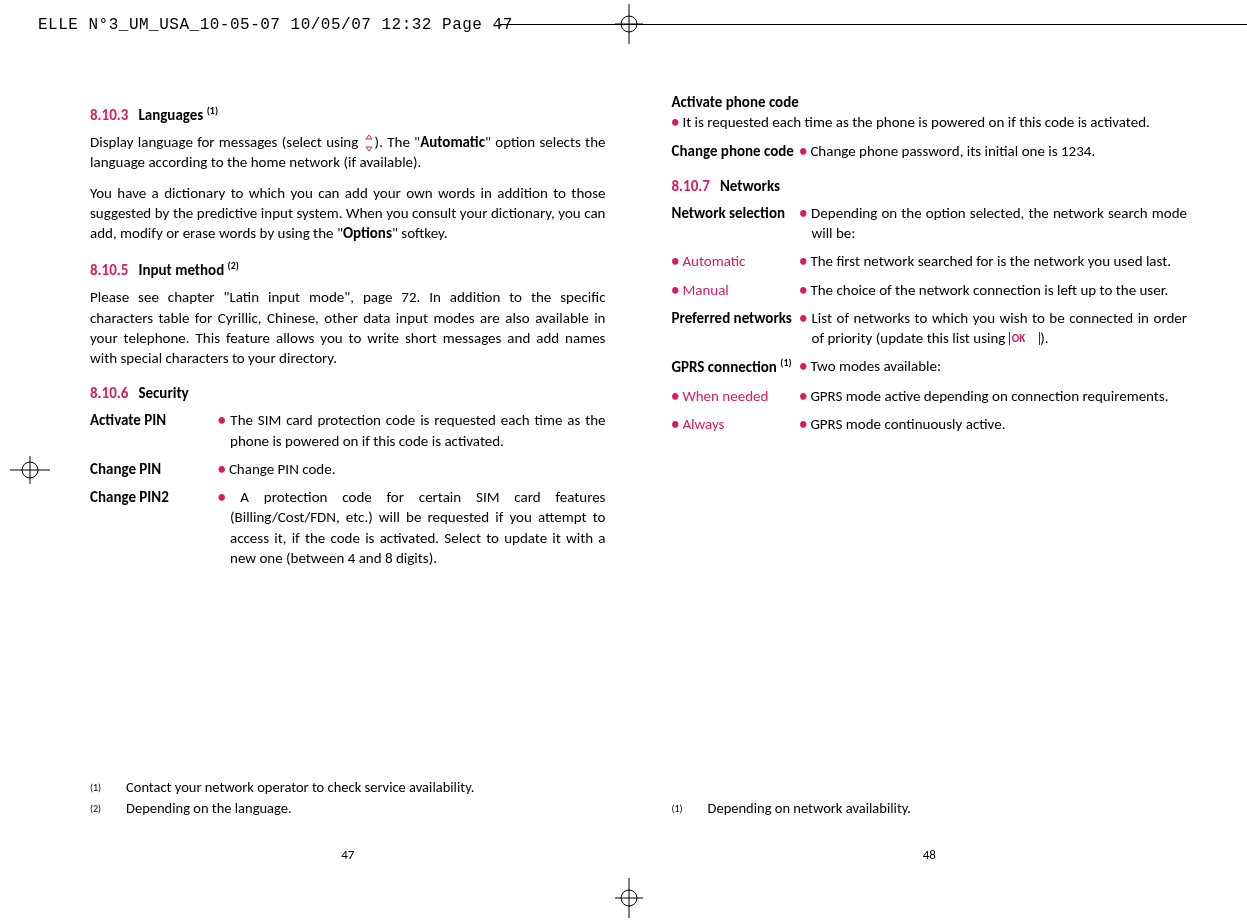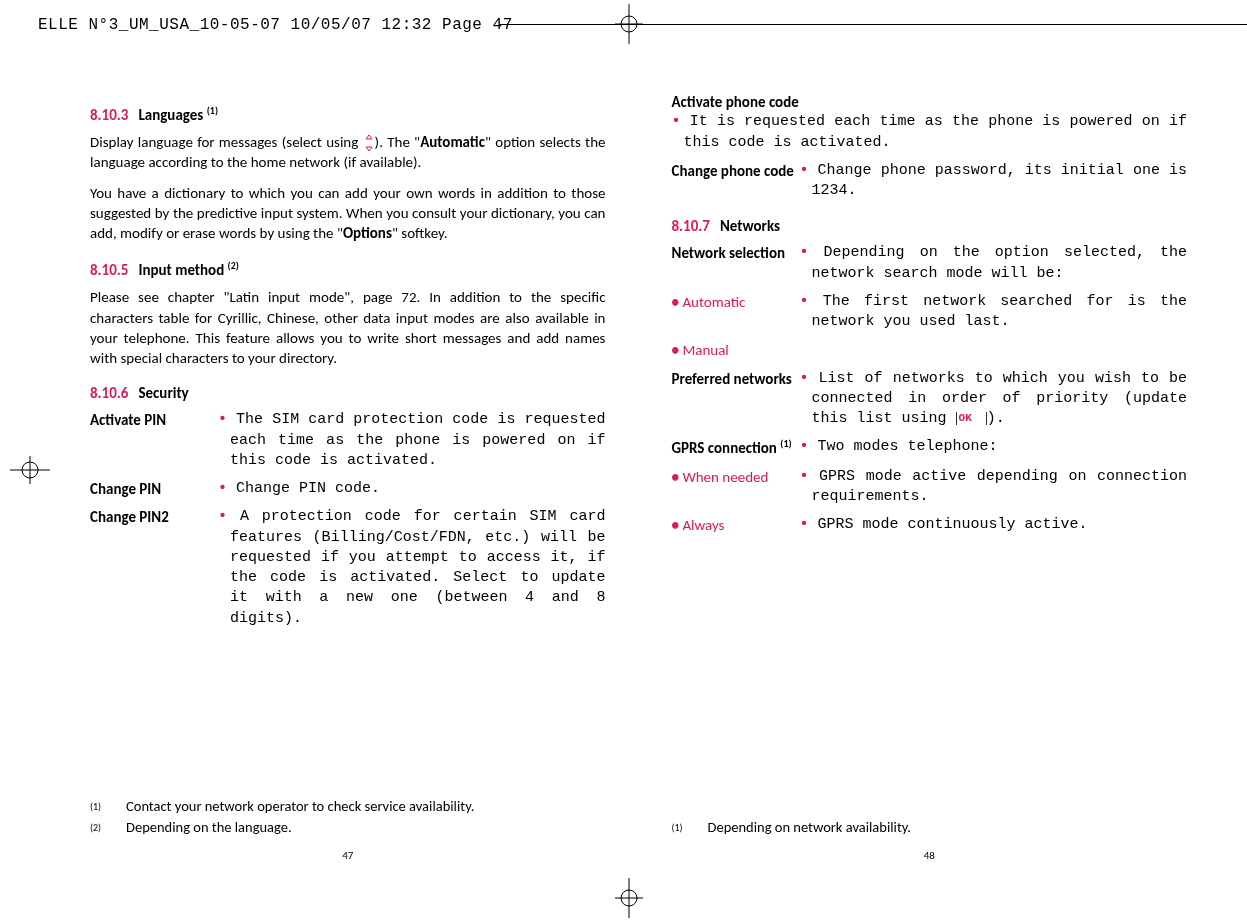--- a/index.html
+++ b/index.html
@@ -87,21 +87,20 @@
   .row-label .sup {
     font-size: 10px;
     vertical-align: super;
     font-weight: bold;
   }
   .row-desc {
     flex: 1;
     text-align: justify;
     padding-left: 12px;
     text-indent: -12px;
-    font-family: Liberation Mono, monospace;
   }
   .bullet { color: #d81b60; font-weight: bold; }
   .ok-key {
     display: inline-block;
     color: #d81b60;
     font-size: 11px;
     font-weight: bold;
     vertical-align: 1px;
     border-left: 1px solid #333;
     border-right: 1px solid #333;
@@ -120,22 +119,22 @@
   }
   .fn-row { display: flex; }
   .fn-mark {
     width: 36px;
     flex-shrink: 0;
     font-size: 10px;
     padding-top: 3px;
   }
   .page-num {
     text-align: center;
-    margin-top: 10px;
-    font-size: 11px;
+    margin-top: 27px;
+    font-size: 13px;
   }
 </style>
 </head>
 <body>
 
 <div class="header-line">ELLE N°3_UM_USA_10-05-07  10/05/07  12:32  Page 47</div>
 <div class="header-rule"></div>
 
 <svg class="reg-top">
     <line class="reg-mark" x1="14" y1="0" x2="14" y2="40"></line>
@@ -213,28 +212,29 @@
       <div class="row">
         <div class="row-label">Network selection</div>
         <div class="row-desc"><span class="bullet">• </span><span>Depending on the option selected, the network search mode will be:</span></div>
       </div>
       <div class="row">
         <div class="row-label pink"><span class="bullet">• </span><span>Automatic</span></div>
         <div class="row-desc"><span class="bullet">• </span><span>The first network searched for is the network you used last.</span></div>
       </div>
       <div class="row">
         <div class="row-label pink"><span class="bullet">• </span><span>Manual</span></div>
+        <div class="row-desc"><span class="bullet">• </span><span>The choice of the network connection is left up to the user.</span></div>
       </div>
       <div class="row">
         <div class="row-label">Preferred networks</div>
         <div class="row-desc"><span class="bullet">• </span><span>List of networks to which you wish to be connected in order of priority (update this list using </span><span class="ok-key">OK</span><span>).</span></div>
       </div>
       <div class="row">
         <div class="row-label"><span>GPRS connection</span> <span class="sup">(1)</span></div>
-        <div class="row-desc"><span class="bullet">• </span><span>Two modes telephone:</span></div>
+        <div class="row-desc"><span class="bullet">• </span><span>Two modes available:</span></div>
       </div>
       <div class="row">
         <div class="row-label pink"><span class="bullet">• </span><span>When needed</span></div>
         <div class="row-desc"><span class="bullet">• </span><span>GPRS mode active depending on connection requirements.</span></div>
       </div>
       <div class="row">
         <div class="row-label pink"><span class="bullet">• </span><span>Always</span></div>
         <div class="row-desc"><span class="bullet">• </span><span>GPRS mode continuously active.</span></div>
       </div>
     </div>

